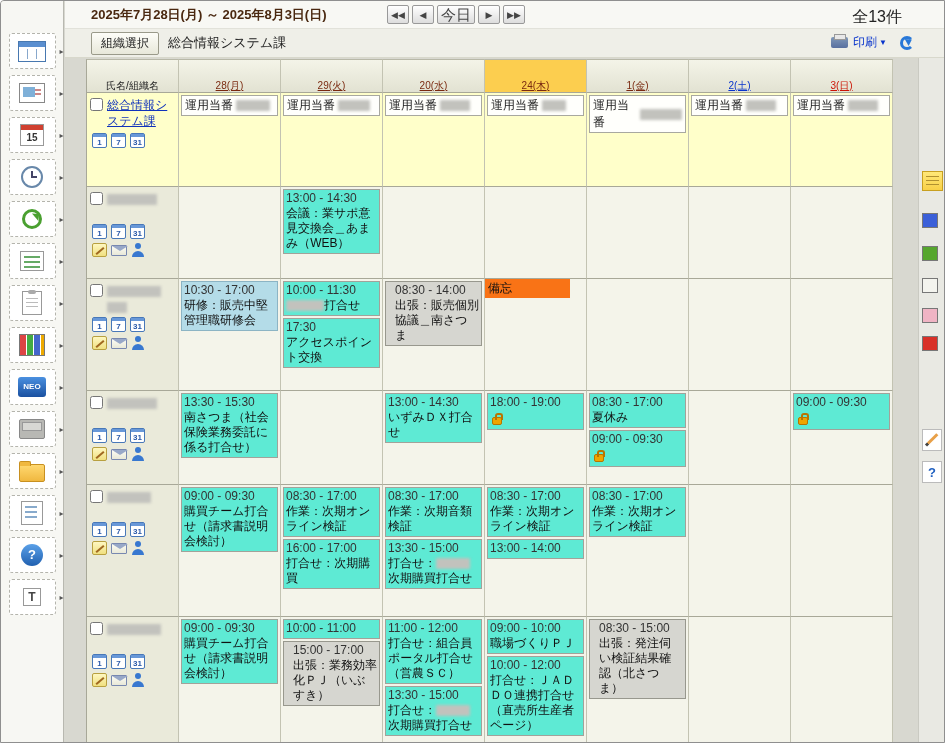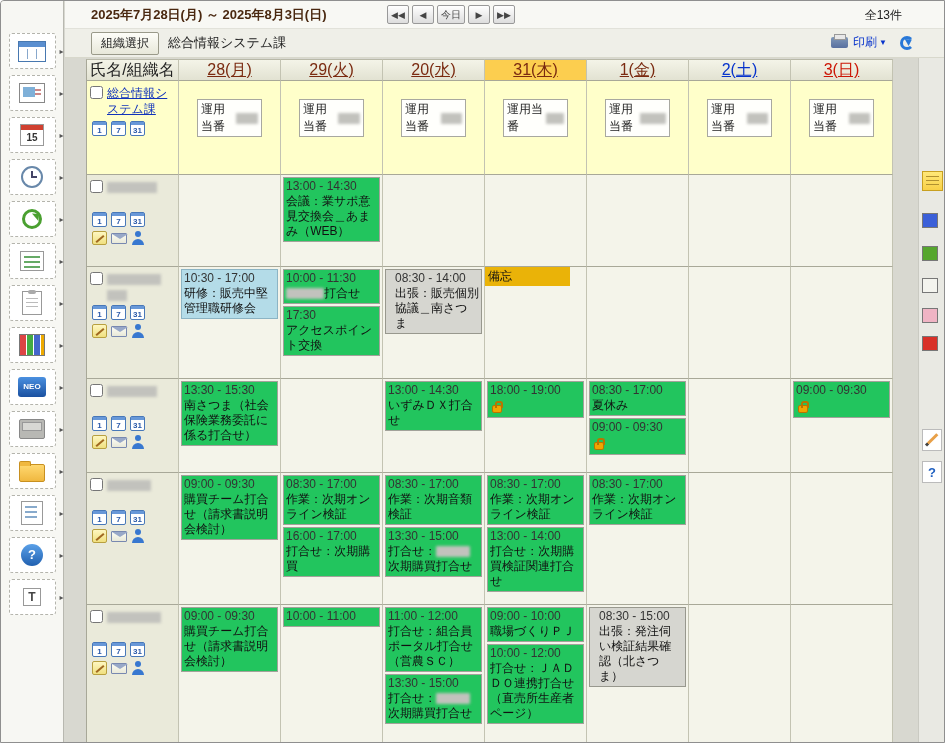--- a/index.html
+++ b/index.html
@@ -38,22 +38,22 @@
   .sbi-11{width:22px;height:24px;border:1px solid #999;background:#fff;position:relative;}
   .sbi-11::before{content:"";position:absolute;left:3px;top:4px;width:12px;height:2px;background:#8ac;box-shadow:0 5px #8ac,0 10px #8ac;}
   .sbi-12{width:22px;height:22px;border-radius:50%;background:linear-gradient(#5aa0e8,#2060b0);color:#fff;font-weight:bold;font-size:13px;text-align:center;line-height:22px;}
   .sbi-13{width:18px;height:18px;border:1px solid #999;background:#fff;color:#444;font-weight:bold;font-size:12px;text-align:center;line-height:16px;}
 
   
   .topbar{position:absolute;left:64px;top:0;right:0;height:28px;background:#f8f8f4;border-bottom:1px solid #e2e2da;}
   .date-range{position:absolute;left:26px;top:5px;font-size:13px;font-weight:bold;color:#4a2810;}
   .nav{position:absolute;left:322px;top:4px;display:flex;gap:3px;}
   .nav button{height:19px;min-width:22px;border:1px solid #999;background:linear-gradient(#fff,#ddd);font-size:9px;color:#444;border-radius:2px;padding:0 3px;cursor:pointer;font-family:inherit;}
-  .nav .today-btn{font-size:10px;}
-  .total{position:absolute;right:42px;top:6px;font-size:12px;color:#222;}
+  .nav .today-btn{font-size:15px;}
+  .total{position:absolute;right:42px;top:6px;font-size:16px;color:#222;}
 
   
   .toolbar{position:absolute;left:64px;top:28px;right:0;height:29px;background:#efefe8;border-bottom:1px solid #d8d8cc;display:flex;align-items:center;padding-left:26px;}
   .org-select{padding:2px 9px;border:1px solid #9a9a8a;background:linear-gradient(#fdfdf8,#e8e8da);border-radius:2px;font-size:12px;color:#222;cursor:pointer;font-family:Liberation Serif, serif;}
   .org-name{margin-left:9px;font-size:13px;color:#222;}
   .print-area{position:absolute;right:30px;top:5px;display:flex;align-items:center;gap:5px;}
   .printer-icon{position:relative;width:17px;height:11px;background:linear-gradient(#8098b8,#5870a0);border-radius:2px;display:inline-block;}
   .printer-icon::before{content:"";position:absolute;left:3px;top:-3px;width:10px;height:4px;background:#e8e8e8;border:1px solid #999;}
   .print-link{color:#0733cc;cursor:pointer;display:inline-flex;align-items:center;gap:2px;}
   .print-link .dd{font-size:8px;color:#0733cc;}
@@ -61,21 +61,21 @@
   .refresh-icon::after{content:"";position:absolute;right:-5px;top:-3px;border:4px solid transparent;border-left:6px solid #2878d8;transform:rotate(-30deg);}
 
   
   .main{position:absolute;left:64px;top:57px;right:0;bottom:0;background:#d8d8d0;overflow:hidden;}
   .grid{position:absolute;left:21px;top:1px;width:808px;}
   .g-row{display:flex;}
   .g-row > :first-child{border-left:1px solid #a8a898;}
   .g-cell{border-right:1px solid #c3c3b2;border-bottom:1px solid #a8a898;}
   .name-col{width:93px;flex:none;background:#eaeada;padding:3px 2px 0 3px;}
   .day-col{width:102px;flex:none;background:#f4f4ea;}
-  .head-cell{height:22px;background:linear-gradient(#f4f4e8,#e2e2d2);border-top:1px solid #b8b8a8;text-align:center;line-height:20px;padding:0;font-size:16px;}
+  .head-cell{height:22px;background:linear-gradient(#f4f4e8,#e2e2d2);border-top:1px solid #b8b8a8;text-align:center;line-height:20px;padding:16px;font-size:10px;}
   .head-cell.today{background:#fcce4f;}
   .day-link{color:#7a2a10;text-decoration:underline;cursor:pointer;}
   .saturday .day-link{color:#0733cc;margin-top:28px;}
   .sunday .day-link{color:#cc1505;}
   .group-row{min-height:94px;}
   .group-row .name-col,.group-row .day-col{background:#ffffca;}
   .row-h0{min-height:92px;}.row-h1{min-height:112px;}.row-h2{min-height:94px;}.row-h3{min-height:132px;}.row-h4{min-height:150px;}
   .member-name{display:flex;align-items:flex-start;gap:3px;min-height:30px;padding-top:1px;}
   .member-name input{width:13px;height:13px;margin:1px 1px 0 0;}
   .group-link{color:#1133bb;text-decoration:underline;cursor:pointer;line-height:1.35;}
@@ -84,27 +84,27 @@
   .cal-icon{width:15px;height:15px;background:#fff;border:1px solid #4878b8;border-radius:2px;position:relative;font-size:8px;color:#2858a8;text-align:center;padding-top:4px;line-height:9px;font-weight:bold;cursor:pointer;display:inline-block;}
   .cal-icon::before{content:"";position:absolute;top:0;left:0;right:0;height:3px;background:#6898d8;}
   .memo-icon{width:15px;height:14px;background:linear-gradient(#fef7c0,#f0e080);border:1px solid #b8a040;border-radius:2px;position:relative;cursor:pointer;display:inline-block;}
   .memo-icon::after{content:"";position:absolute;left:2px;top:6px;width:10px;height:2px;background:#a06820;transform:rotate(-40deg);}
   .mail-icon{width:16px;height:11px;background:linear-gradient(#fdfdf5,#e8e8d8);border:1px solid #7888b0;position:relative;cursor:pointer;display:inline-block;border-radius:1px;}
   .mail-icon::before{content:"";position:absolute;left:0;top:0;border-left:8px solid transparent;border-right:8px solid transparent;border-top:5px solid #98a8c8;}
   .person-icon{width:14px;height:14px;position:relative;cursor:pointer;display:inline-block;}
   .person-icon::before{content:"";position:absolute;left:4px;top:0;width:6px;height:6px;border-radius:50%;background:#3878d0;}
   .person-icon::after{content:"";position:absolute;left:1px;bottom:0;width:12px;height:6px;border-radius:6px 6px 0 0;background:#3878d0;}
   .redact{display:inline-block;height:11px;background:#c2c2bd;border-radius:1px;filter:blur(1.5px);vertical-align:middle;}
-  .duty{margin:18px;background:#fffffc;border:1px solid #a8a8a0;padding:1px 3px;display:flex;align-items:center;gap:3px;font-size:12px;cursor:pointer;}
-  .ev{margin:2px;padding:1px 2px 2px;border:1px solid #a2a29a;background:#22c55e;font-size:12px;line-height:1.25;cursor:pointer;overflow:hidden;}
+  .duty{margin:2px;background:#fffffc;border:1px solid #a8a8a0;padding:1px 3px;display:flex;align-items:center;gap:3px;font-size:12px;cursor:pointer;}
+  .ev{margin:2px;padding:1px 2px 2px;border:1px solid #a2a29a;background:#5eead4;font-size:12px;line-height:1.25;cursor:pointer;overflow:hidden;}
   .ev-time{color:#333;}
   .ev-title{color:#111;}
   .ev.blue{background:#b4dce8;border-color:#8cb4c4;}
   .ev.gray{background:#d6d6d0;border-color:#98988e;padding-left:9px;}
-  .ev.banner{background:#eab308;border:none;margin:0 16px 2px 0;padding:2px 3px;}
+  .ev.banner{background:#f97316;border:none;margin:0 16px 2px 0;padding:2px 3px;}
   .lock-icon{display:block;width:10px;height:8px;background:#f0a500;border:1px solid #b87400;border-radius:2px;position:relative;margin:7px 0 2px 2px;}
   .lock-icon::before{content:"";position:absolute;left:2px;top:-5px;width:4px;height:5px;border:2px solid #b87400;border-bottom:none;border-radius:3px 3px 0 0;}
 
   
   .right-icons{position:absolute;right:0;top:0;bottom:0;width:26px;background:#e9e9e3;border-left:1px solid #cacac2;}
   .ri{position:absolute;left:3px;cursor:pointer;}
   .ri-note{top:113px;width:21px;height:20px;background:linear-gradient(#ffe878,#f8d048);border:1px solid #c8a020;}
   .ri-note::before{content:"";position:absolute;left:3px;top:4px;width:13px;height:1px;background:#b09030;box-shadow:0 4px #b09030,0 8px #b09030;}
   .ri-sq{width:16px;height:15px;border:1px solid #777;}
   .ri-blue{top:155px;background:#3a5fd8;}
@@ -205,21 +205,21 @@
     </span>
   </div>
 
   <div class="main">
     <div class="grid" id="grid">
         <div class="g-row g-header">
           <div class="g-cell name-col head-cell">氏名/組織名</div>
           <div class="g-cell day-col head-cell normal"><span class="day-link">28(月)</span></div>
           <div class="g-cell day-col head-cell normal"><span class="day-link">29(火)</span></div>
           <div class="g-cell day-col head-cell normal"><span class="day-link">20(水)</span></div>
-          <div class="g-cell day-col head-cell today"><span class="day-link">31(木)</span></div>
+          <div class="g-cell day-col head-cell today"><span class="day-link">24(木)</span></div>
           <div class="g-cell day-col head-cell normal"><span class="day-link">1(金)</span></div>
           <div class="g-cell day-col head-cell saturday"><span class="day-link">2(土)</span></div>
           <div class="g-cell day-col head-cell sunday"><span class="day-link">3(日)</span></div>
         </div>
         <div class="g-row group-row">
           <div class="g-cell name-col">
             <div class="member-name">
               <input type="checkbox" style="">
               <span class="group-link">総合情報システム課</span>
             </div>
@@ -410,21 +410,21 @@
           <div class="g-cell day-col">
             <div class="ev white"><div class="ev-time">08:30 - 17:00</div><span class="ev-title">作業：次期オンライン検証</span></div>
             <div class="ev white"><div class="ev-time">16:00 - 17:00</div><span class="ev-title">打合せ：次期購買</span></div>
           </div>
           <div class="g-cell day-col">
             <div class="ev white"><div class="ev-time">08:30 - 17:00</div><span class="ev-title">作業：次期音類検証</span></div>
             <div class="ev white"><div class="ev-time">13:30 - 15:00</div><span class="ev-title"><span>打合せ：</span><span class="redact" style="width: 34px;"></span><span>次期購買打合せ</span></span></div>
           </div>
           <div class="g-cell day-col">
             <div class="ev white"><div class="ev-time">08:30 - 17:00</div><span class="ev-title">作業：次期オンライン検証</span></div>
-            <div class="ev white"><div class="ev-time">13:00 - 14:00</div><span class="ev-title">打合せ：次期購買検証関連打合せ</span></div>
+            <div class="ev white"><div class="ev-time">13:00 - 14:00</div></div>
           </div>
           <div class="g-cell day-col">
             <div class="ev white"><div class="ev-time">08:30 - 17:00</div><span class="ev-title">作業：次期オンライン検証</span></div>
           </div>
           <div class="g-cell day-col"></div>
           <div class="g-cell day-col"></div>
         </div>
         <div class="g-row member-row row-h4">
           <div class="g-cell name-col">
             <div class="member-name">
@@ -442,20 +442,21 @@
               <span class="memo-icon"></span>
               <span class="mail-icon"></span>
               <span class="person-icon"></span>
             </div>
           </div>
           <div class="g-cell day-col">
             <div class="ev white"><div class="ev-time">09:00 - 09:30</div><span class="ev-title">購買チーム打合せ（請求書説明会検討）</span></div>
           </div>
           <div class="g-cell day-col">
             <div class="ev white"><div class="ev-time">10:00 - 11:00</div></div>
+            <div class="ev gray"><div class="ev-time">15:00 - 17:00</div><span class="ev-title">出張：業務効率化ＰＪ（いぶすき）</span></div>
           </div>
           <div class="g-cell day-col">
             <div class="ev white"><div class="ev-time">11:00 - 12:00</div><span class="ev-title">打合せ：組合員ポータル打合せ（営農ＳＣ）</span></div>
             <div class="ev white"><div class="ev-time">13:30 - 15:00</div><span class="ev-title"><span>打合せ：</span><span class="redact" style="width: 34px;"></span><span>次期購買打合せ</span></span></div>
           </div>
           <div class="g-cell day-col">
             <div class="ev white"><div class="ev-time">09:00 - 10:00</div><span class="ev-title">職場づくりＰＪ</span></div>
             <div class="ev white"><div class="ev-time">10:00 - 12:00</div><span class="ev-title">打合せ：ＪＡＤＤＯ連携打合せ（直売所生産者ページ）</span></div>
           </div>
           <div class="g-cell day-col">

